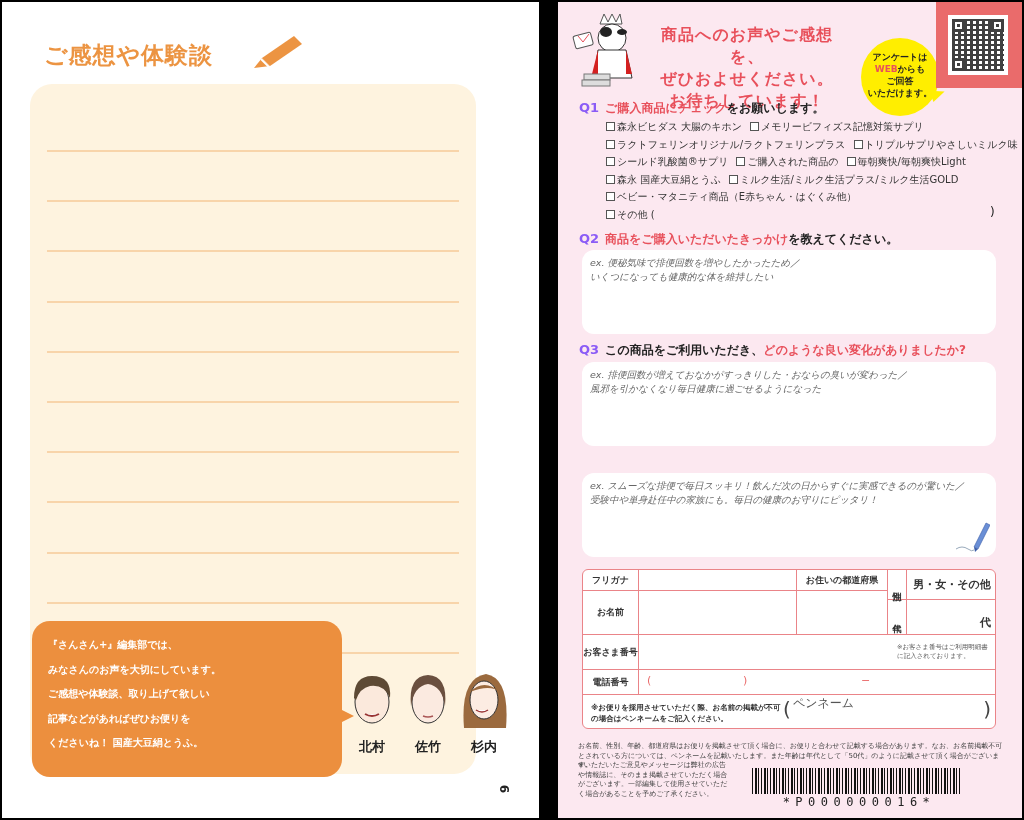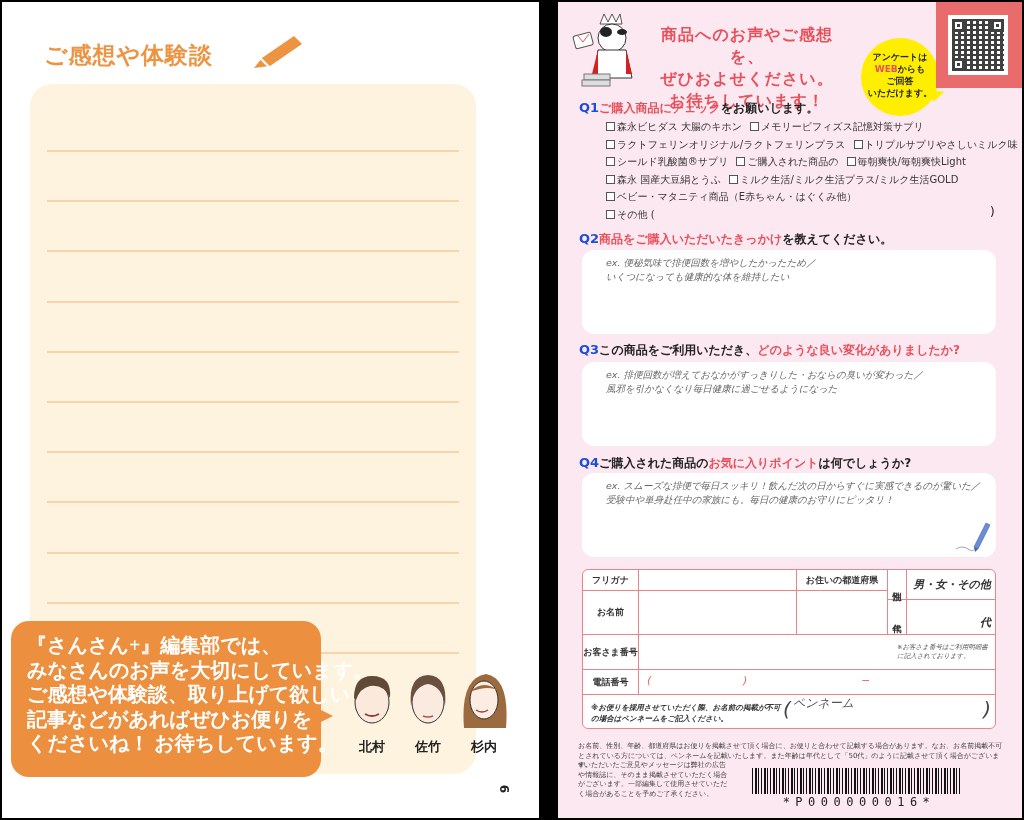--- a/index.html
+++ b/index.html
@@ -5,21 +5,21 @@
   * { box-sizing: border-box; margin: 0; padding: 0; }
   html, body { width: 1024px; height: 820px; overflow: hidden; background: #000; }
   body { position: relative; font-family: "DejaVu Sans", "Liberation Sans", sans-serif; }
 
   
   .left-page { position: absolute; left: 2px; top: 2px; width: 537px; height: 816px; background: #fff; }
   .left-title { position: absolute; left: 42px; top: 38px; font-size: 23px; font-weight: bold; color: #ec9442; letter-spacing: 1px; }
   .pencil-icon { position: absolute; left: 248px; top: 26px; width: 56px; height: 40px; }
   .note-card { position: absolute; left: 28px; top: 82px; width: 446px; height: 690px; background: #fef3df; border-radius: 22px; }
   .note-line { position: absolute; left: 17px; width: 412px; height: 2px; background: #f8d4aa; }
-  .bubble { position: absolute; left: 9px; top: 619px; width: 310px; height: 156px; background: #ec8f3e; border-radius: 18px; padding: 12px 16px; color: #fff; font-size: 20px; line-height: 24.5px; font-weight: bold; font-family: Liberation Serif, serif; }
+  .bubble { position: absolute; left: 30px; top: 619px; width: 310px; height: 156px; background: #ec8f3e; border-radius: 18px; padding: 12px 16px; color: #fff; font-size: 10px; line-height: 24.5px; font-weight: bold; }
   .bubble::after { content: ""; position: absolute; right: -12px; top: 88px; border-left: 14px solid #ec8f3e; border-top: 7px solid transparent; border-bottom: 7px solid transparent; }
   .bubble-line { display: block; white-space: nowrap; }
   .editors { position: absolute; left: 344px; top: 668px; width: 170px; height: 92px; }
   .editor { position: absolute; top: 0; width: 52px; text-align: center; }
   .editor-face { width: 48px; height: 58px; margin: 0 auto; position: relative; }
   .editor-name { font-size: 13px; font-weight: bold; color: #222; margin-top: 6px; }
   .page-number { position: absolute; left: 498px; top: 780px; font-size: 12px; font-weight: bold; color: #222; transform: rotate(90deg); }
 
   
   .right-page { position: absolute; left: 558px; top: 2px; width: 464px; height: 816px; background: #fce8f0; }
@@ -30,34 +30,34 @@
       repeating-linear-gradient(0deg, #111 0 2px, transparent 2px 5px);
       opacity: .8; position: relative; }
   .qr-corner { position: absolute; width: 13px; height: 13px; border: 3px solid #111; background: #fff; }
   .qr-corner::after { content: ""; position: absolute; left: 2px; top: 2px; width: 3px; height: 3px; background: #111; }
   .web-badge { position: absolute; left: 303px; top: 36px; width: 78px; height: 78px; border-radius: 50%; background: #ffee00; text-align: center; font-size: 9px; font-weight: bold; line-height: 12px; padding-top: 13px; color: #222; }
   .web-badge::after { content: ""; position: absolute; right: -6px; top: 50px; border-left: 14px solid #ffee00; border-top: 6px solid transparent; border-bottom: 6px solid transparent; transform: rotate(-20deg); }
   .web-accent { color: #e8505b; }
   .mascot { position: absolute; left: 14px; top: 10px; width: 80px; height: 80px; }
   .headline { position: absolute; left: 94px; top: 22px; width: 190px; text-align: center; color: #e8505b; font-size: 16px; font-weight: bold; line-height: 22px; letter-spacing: 1px; }
   .q-heading { position: absolute; left: 21px; font-size: 12px; font-weight: bold; color: #222; white-space: nowrap; }
-  .q-num { color: #1d4ed8; font-size: 13px; }
+  .q-num { color: #8b5cf6; margin-right: 6px; font-size: 13px; }
   .q-red { color: #e8505b; }
   .checklist { position: absolute; left: 48px; top: 116px; font-size: 10px; color: #333; line-height: 17.5px; }
   .check-row { white-space: nowrap; }
   .check-item { display: inline-block; margin-right: 8px; }
   .checkbox { display: inline-block; width: 9px; height: 9px; border: 1px solid #555; background: #fff; margin-right: 2px; vertical-align: -1px; }
   .answer-box { position: absolute; left: 24px; width: 414px; background: #fff; border-radius: 12px; padding: 6px 8px; font-size: 9.5px; line-height: 14px; color: #666; font-style: italic; }
-  .answer-line { display: block; white-space: nowrap; margin-left: 16px; }
+  .answer-line { display: block; white-space: nowrap; }
   .blue-pen-icon { position: absolute; right: 6px; bottom: 4px; width: 36px; height: 34px; }
 
   
   .info-form { position: absolute; left: 24px; top: 567px; width: 414px; height: 160px; background: #fff; border: 1.5px solid #ea8488; border-radius: 6px; overflow: hidden; font-size: 9px; color: #333; font-weight: bold; }
   .cell { position: absolute; border-right: 1px solid #ea8488; border-bottom: 1px solid #ea8488; display: flex; align-items: center; justify-content: center; text-align: center; }
-  .cell.noright { border-right: none; font-style: italic; }
+  .cell.noright { border-right: none; }
   .cell.nobottom { border-bottom: none; }
   .vert { writing-mode: vertical-rl; font-size: 9px; line-height: 10px; }
   .small-note { font-size: 6.5px; font-weight: normal; color: #555; line-height: 9px; text-align: left; }
   .phone-mark { color: #ea6b6b; font-weight: normal; font-size: 11px; position: absolute; }
   .penname-paren { position: absolute; font-size: 20px; font-weight: normal; color: #444; }
 
   .footer-note { position: absolute; left: 20px; top: 740px; width: 430px; font-size: 7px; color: #444; line-height: 9.5px; }
   .footer-note2 { position: absolute; left: 20px; top: 759px; width: 150px; font-size: 7px; color: #444; line-height: 9.5px; }
   .barcode { position: absolute; left: 194px; top: 766px; width: 210px; height: 26px; background: repeating-linear-gradient(90deg, #111 0 1px, transparent 1px 3px, #111 3px 5px, transparent 5px 6px, #111 6px 7px, transparent 7px 9px); }
   .barcode-text { position: absolute; left: 196px; top: 793px; width: 210px; font-family: "DejaVu Sans Mono", monospace; font-size: 12px; letter-spacing: 5.5px; color: #222; text-align: center; }
@@ -85,21 +85,21 @@
       <div class="note-line" style="top: 467.6px;"></div>
       <div class="note-line" style="top: 517.8px;"></div>
       <div class="note-line" style="top: 568px;"></div>
     </div>
 
   <div class="bubble">
     <span class="bubble-line">『さんさん+』編集部では、</span>
     <span class="bubble-line">みなさんのお声を大切にしています。</span>
     <span class="bubble-line">ご感想や体験談、取り上げて欲しい</span>
     <span class="bubble-line">記事などがあればぜひお便りを</span>
-    <span class="bubble-line">くださいね！ お待ちしています。</span>
+    <span class="bubble-line">くださいね！ 国産大豆絹とうふ。</span>
   </div>
 
   <div class="editors">
     <div class="editor" style="left:56px">
       <svg class="editor-face" viewBox="0 0 48 58">
         <ellipse cx="24" cy="32" rx="16" ry="21" fill="#fbeae0" stroke="#333" stroke-width="1"></ellipse>
         <path d="M7,36 Q4,6 24,5 Q44,6 41,36 Q38,16 24,14 Q10,16 7,36 Z" fill="#6a4f3f"></path>
         <path d="M19,46 Q24,48 29,46" stroke="#a55" stroke-width="1.5" fill="none"></path>
       </svg>
       <div class="editor-name">佐竹</div>
@@ -186,23 +186,20 @@
   </div>
 
   <div class="q-heading" style="top:340px">
     <span class="q-num">Q3</span><span>この商品をご利用いただき、</span><span class="q-red">どのような良い変化がありましたか?</span>
   </div>
   <div class="answer-box" style="top:360px;height:84px">
     <span class="answer-line">ex. 排便回数が増えておなかがすっきりした・おならの臭いが変わった／</span>
     <span class="answer-line">風邪を引かなくなり毎日健康に過ごせるようになった</span>
   </div>
 
-  <div class="q-heading" style="top:453px">
-    <span class="q-num">Q4</span><span>ご購入された商品の</span><span class="q-red">お気に入りポイント</span><span>は何でしょうか?</span>
-  </div>
   <div class="answer-box" style="top:471px;height:84px">
     <span class="answer-line">ex. スムーズな排便で毎日スッキリ！飲んだ次の日からすぐに実感できるのが驚いた／</span>
     <span class="answer-line">受験中や単身赴任中の家族にも。毎日の健康のお守りにピッタリ！</span>
     <svg class="blue-pen-icon" viewBox="0 0 36 34">
       <polygon points="20,28 32,4 36,6 24,30" fill="#6a8fd6" stroke="#3c5ea8" stroke-width=".6"></polygon>
       <polygon points="20,28 24,30 21,33" fill="#3c5ea8"></polygon>
       <path d="M2,30 Q8,26 14,30 Q18,33 20,31" stroke="#9ab" fill="none"></path>
     </svg>
   </div>
 

